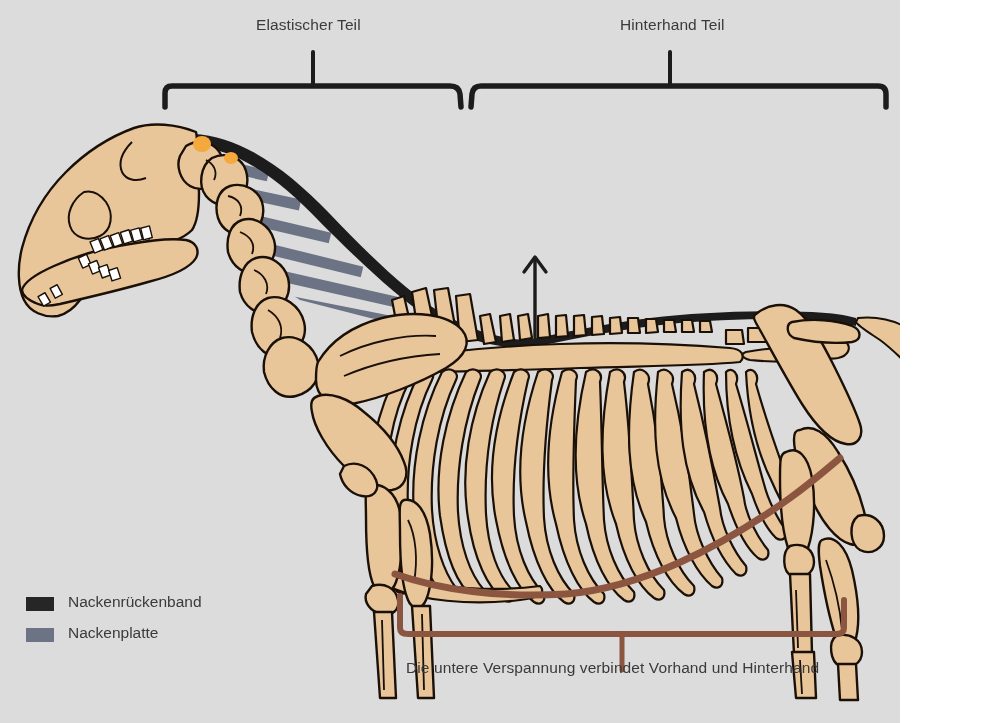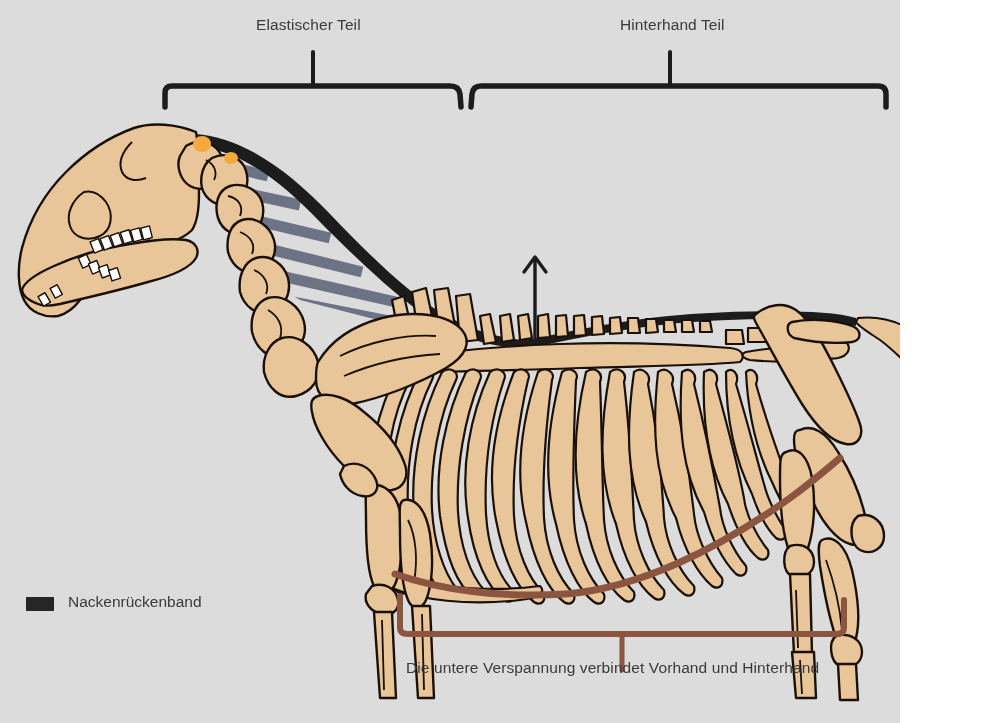--- a/index.html
+++ b/index.html
@@ -434,15 +434,19 @@
   <div class="lbl" id="label-tensile">Hinterhand Teil</div>
 
 
   <div class="lbl" id="caption-bottom">Die untere Verspannung verbindet Vorhand und Hinterhand</div>
 
   <div id="legend">
     <div class="legend-row">
       <span class="legend-swatch" style="background:#262626"></span>
       <span class="legend-text">Nackenrückenband</span>
     </div>
+    <div class="legend-row">
+      <span class="legend-swatch" style="background:#6b7385"></span>
+      <span class="legend-text">Nackenplatte</span>
+    </div>
   </div>
 
 </div>
 
 </body></html>

